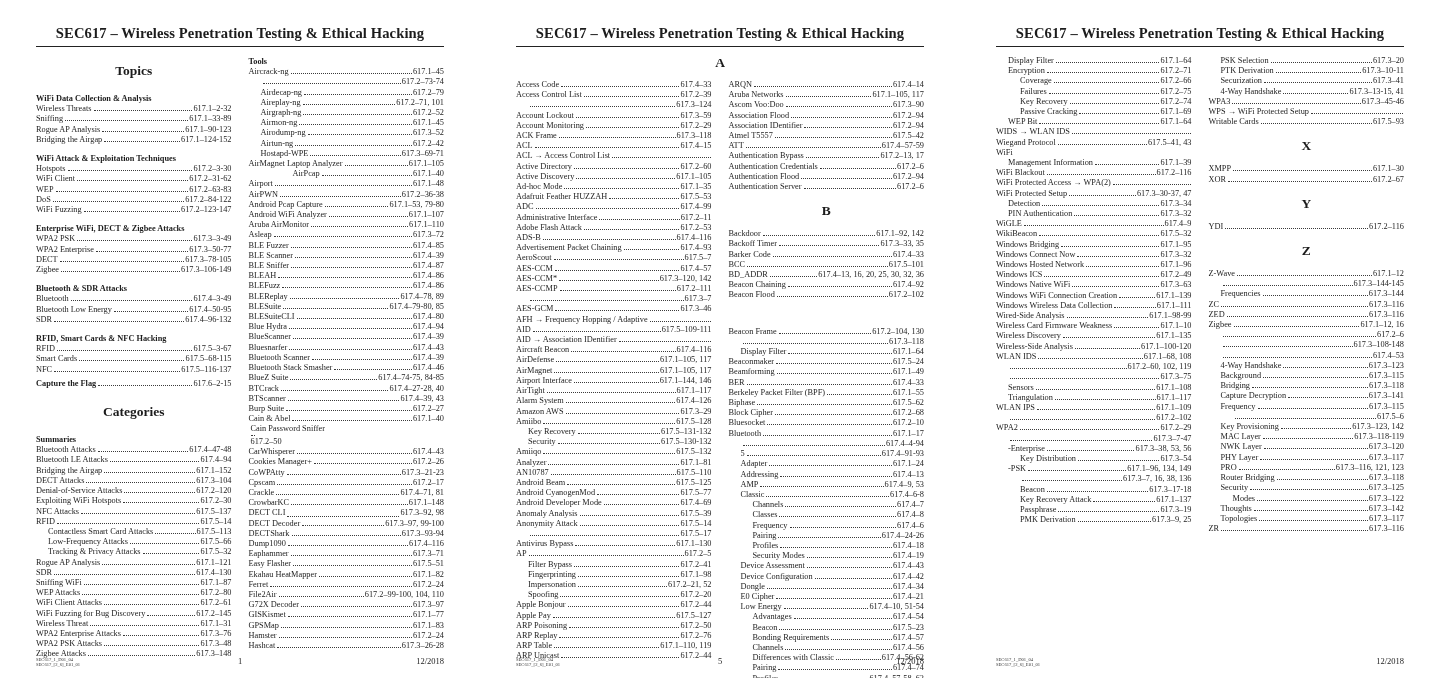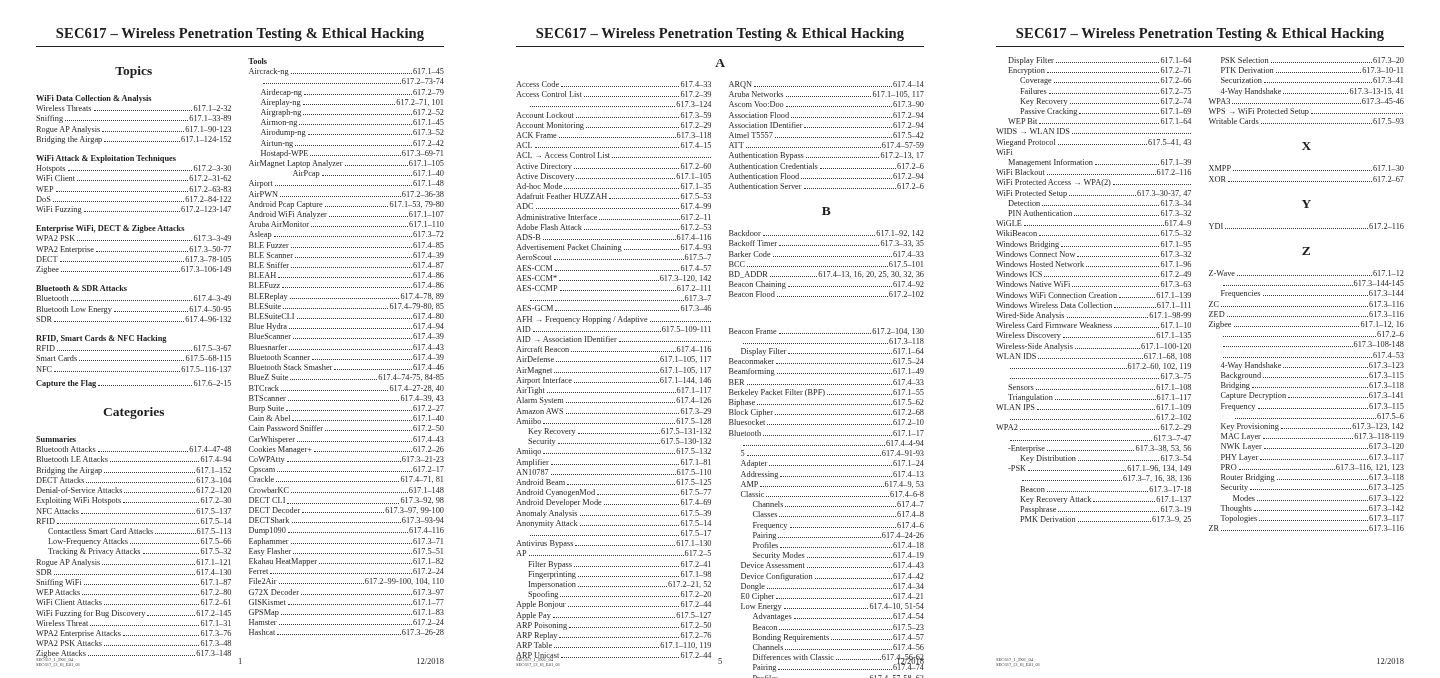--- a/index.html
+++ b/index.html
@@ -437,21 +437,21 @@
             <div class="row" style="padding-left: 0px;">
               <span class="lab">Burp Suite</span>
               <span class="dots"></span>
               <span class="ref">617.2–27</span>
             </div>
             <div class="row" style="padding-left: 0px;">
               <span class="lab">Cain &amp; Abel</span>
               <span class="dots"></span>
               <span class="ref">617.1–40</span>
             </div>
-            <div class="row" style="padding-left: 0px;">
+            <div class="row" style="padding-left: 0px; flex-direction: column;">
               <span class="lab">Cain Password Sniffer</span>
               <span class="dots"></span>
               <span class="ref">617.2–50</span>
             </div>
             <div class="row" style="padding-left: 0px;">
               <span class="lab">CarWhisperer</span>
               <span class="dots"></span>
               <span class="ref">617.4–43</span>
             </div>
             <div class="row" style="padding-left: 0px;">
@@ -747,21 +747,21 @@
               <span class="lab">Security</span>
               <span class="dots"></span>
               <span class="ref">617.5–130-132</span>
             </div>
             <div class="row" style="padding-left: 0px;">
               <span class="lab">Amiiqo</span>
               <span class="dots"></span>
               <span class="ref">617.5–132</span>
             </div>
             <div class="row" style="padding-left: 0px;">
-              <span class="lab">Amplifier</span>
+              <span class="lab">Analyzer</span>
               <span class="dots"></span>
               <span class="ref">617.1–81</span>
             </div>
             <div class="row" style="padding-left: 0px;">
               <span class="lab">AN10787</span>
               <span class="dots"></span>
               <span class="ref">617.5–110</span>
             </div>
             <div class="row" style="padding-left: 0px;">
               <span class="lab">Android Beam</span>

